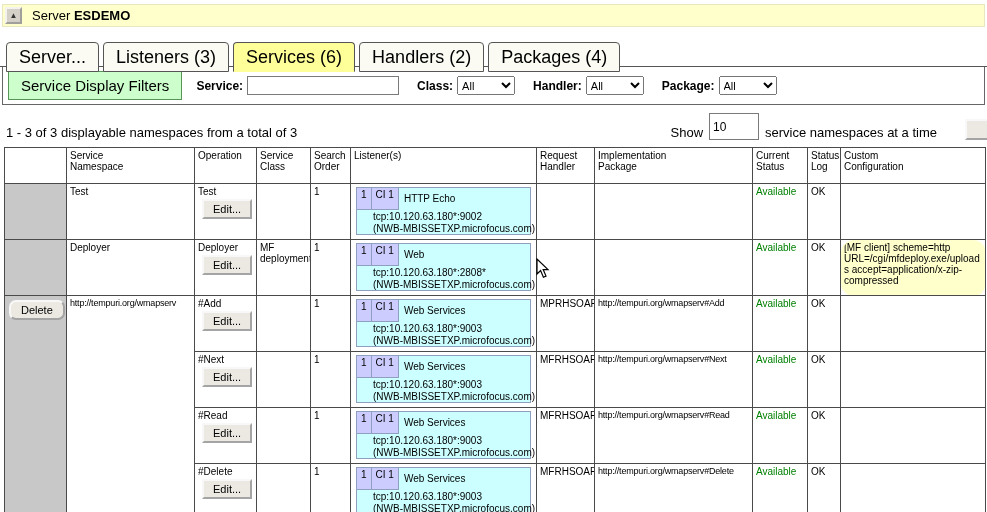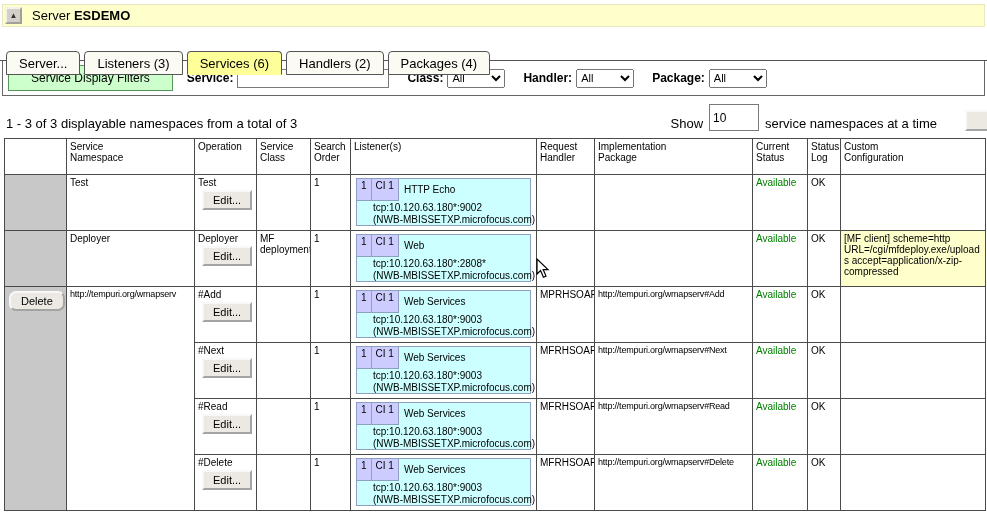--- a/index.html
+++ b/index.html
@@ -10,28 +10,28 @@
   
   .titlebar { margin:4px 2px 0 2px; height:23px; background:#ffffcc; border:1px solid #e8e8c0;
               display:flex; align-items:center; }
   .tri-btn { width:17px; height:17px; margin-left:2px; background:#d4d0c8; border:2px outset #f4f2ee;
              font-size:8px; line-height:10px; padding:0; color:#333; }
   .title-text { margin-left:10px; font-size:13px; }
   .title-text b { font-weight:bold; }
 
   
   .tabs { display:flex; gap:4px; padding:9px 0 0 6px; border-bottom:1px solid #555; }
-  .tab { position:relative; top:15px; border:1px solid #555; border-radius:4px 4px 0 0;
-         background:#fbfbf3; padding:4px 12px 3px 12px; font-size:13px; cursor:default; }
+  .tab { position:relative; top:6px; border:1px solid #555; border-radius:4px 4px 0 0;
+         background:#fbfbf3; padding:4px 12px 3px 12px; font-size:18px; cursor:default; }
   .tab.active { background:#ffff99; border-bottom:1px solid #ffff99; }
 
   
   .filterbar { margin:0 2px; border:1px solid #666; border-top:none;
                display:flex; align-items:center; padding:4px 8px 4px 5px; }
-  .filter-title { background:#ccffcc; border:1px solid #569656; padding:5px 22px; font-size:12px; margin-right:14px; }
+  .filter-title { background:#ccffcc; border:1px solid #569656; padding:5px 12px; font-size:15px; margin-right:14px; }
   .flabel { font-size:12px; font-weight:bold; margin:0 4px 0 18px; }
   .flabel.first { margin-left:0; }
   .ftext { width:152px; height:19px; border:1px solid #7a7a7a; font-size:12px; padding:1px 3px;
            font-family:"Liberation Sans", sans-serif; }
   .fselect { width:58px; height:19px; font-size:11px; font-family:"Liberation Sans", sans-serif; }
 
   
   .statusline { display:flex; align-items:flex-end; padding:8px 4px 5px 6px; font-size:13px; }
   .statusline .spacer { flex:1; }
   .show-input { width:50px; height:27px; border:1px solid #7a7a7a; font-size:12px; padding:1px 3px;
@@ -46,21 +46,21 @@
                    padding:2px 3px; text-align:left; overflow:hidden; }
   table.services th { font-weight:normal; white-space:pre-line; height:36px; background:#fff; }
   .gray { background:#c8c8c8; }
   .opname { display:block; margin-bottom:2px; }
   .btn { font-family:"Liberation Sans", sans-serif; font-size:11px; background:#ece9e2;
          border:2px outset #f8f8f8; padding:2px 9px; }
   .editbtn { margin-left:4px; }
   .delbtn { margin:2px 1px; padding:2px 10px;border-radius:7px; }
   .addbtn { margin:6px 0 0 6px; padding:3px 13px; }
   .avail { color:#008000; }
-  .cfg-yellow { background:#ffffcc; word-wrap:break-word; white-space:normal; }
+  .cfg-yellow { background:#ffffcc; word-wrap:break-word; white-space:normal;border-radius:13px; }
   .url { font-size:9px; letter-spacing:-0.2px; white-space:nowrap; }
 
   
   .lbox { background:#ccffff; border:1px solid #8f9fc0; margin:1px 2px 2px 2px; font-size:10px; }
   .lrow { display:flex; align-items:stretch; }
   .chip { background:#ccccff; border:1px solid #8f9fc0; padding:0 4px; margin:-1px 0 0 -1px; line-height:14px; }
   .lname { padding:4px 5px; line-height:14px; }
   .laddr { padding:1px 2px 0 16px; white-space:nowrap; }
 
   

